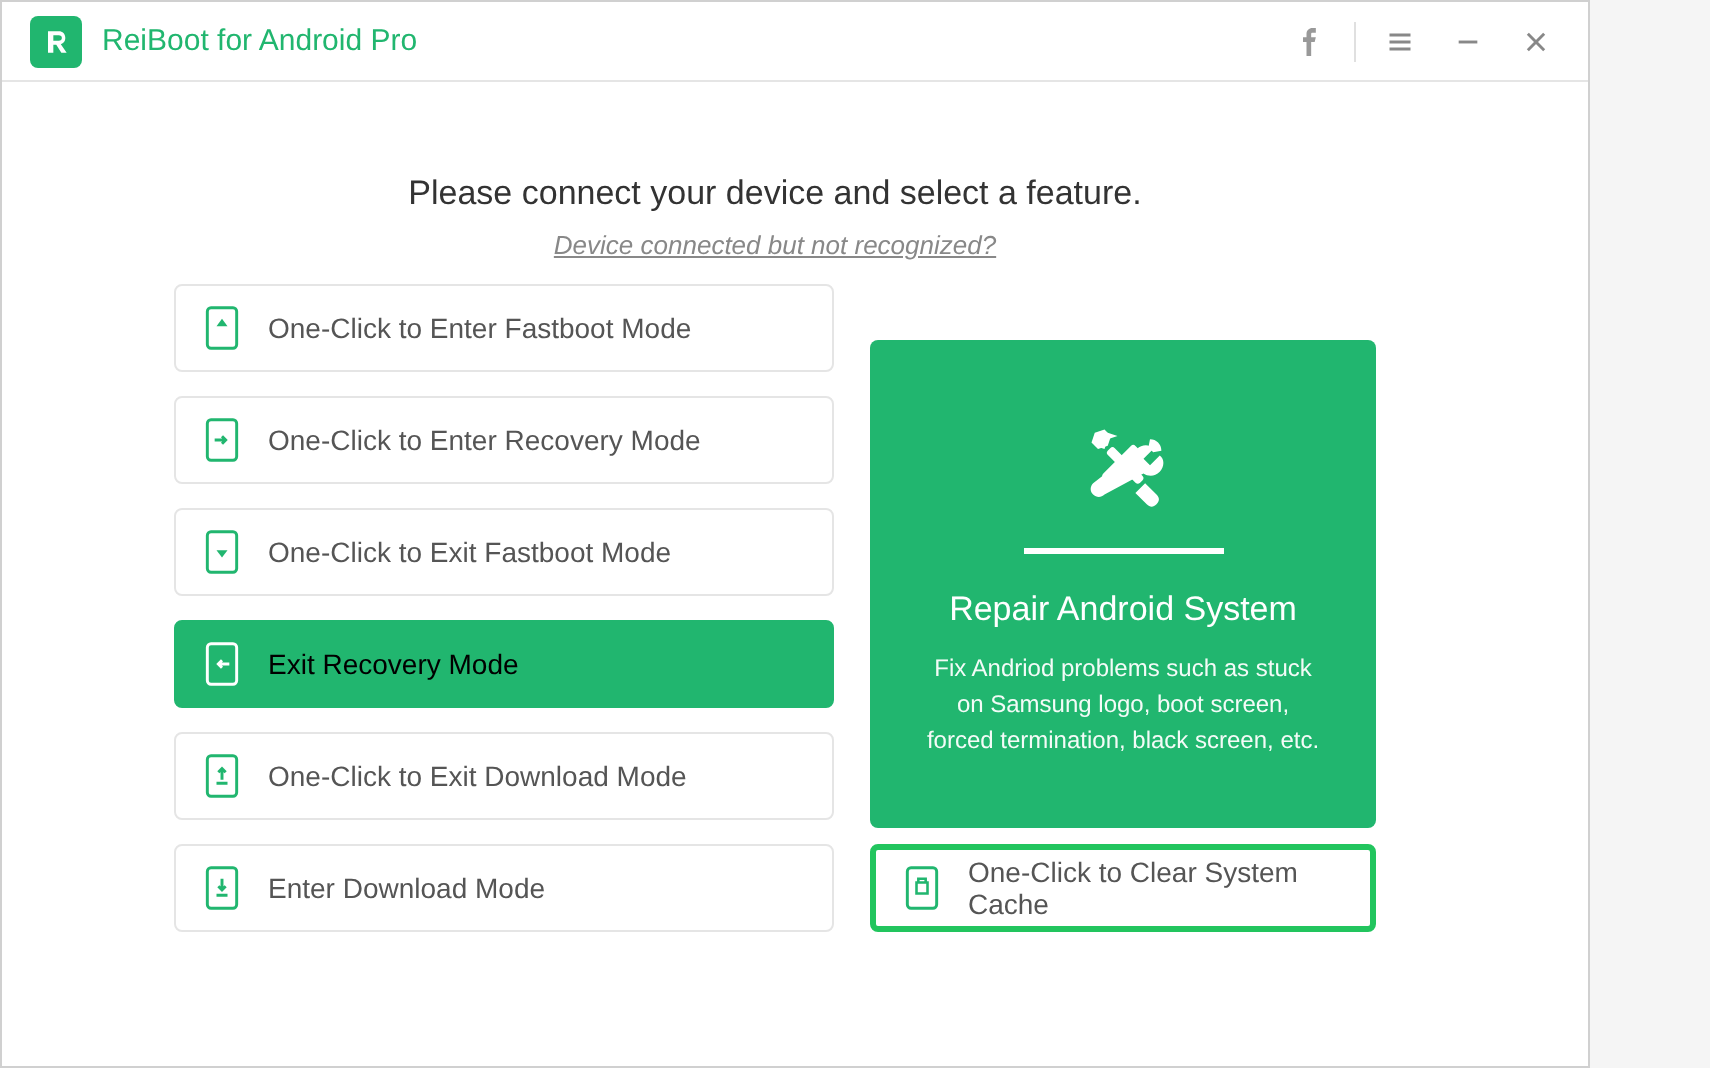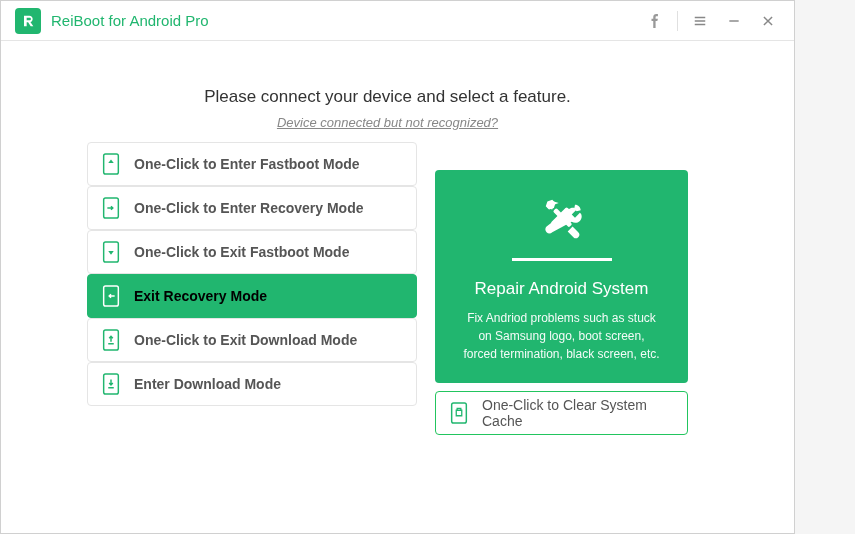--- a/index.html
+++ b/index.html
@@ -87,22 +87,21 @@
 }
 .grid {
   display: flex;
   gap: 18px;
   width: 100%;
 }
 .leftcol {
   width: 330px;
   display: flex;
   flex-direction: column;
-  gap: 0;
-  font-weight: bold;
+  gap: 12px;
 }
 .rightcol {
   flex: 1;
   display: flex;
   flex-direction: column;
   gap: 8px;
   margin-top: 28px;
 }
 .opt-btn {
   height: 44px;
@@ -161,21 +160,21 @@
   margin-bottom: 10px;
 }
 .big-desc {
   font-size: 12px;
   line-height: 1.5;
   opacity: 0.95;
 }
 .cache-btn {
   height: 44px;
   background: #fff;
-  border: 1px solid #22c55e;
+  border: 3px solid #22c55e;
   border-radius: 4px;
   display: flex;
   align-items: center;
   padding: 0 14px;
   cursor: pointer;
   gap: 14px;
 }
 .cache-btn .opt-label { color: #555; }
 </style>
 </head>

